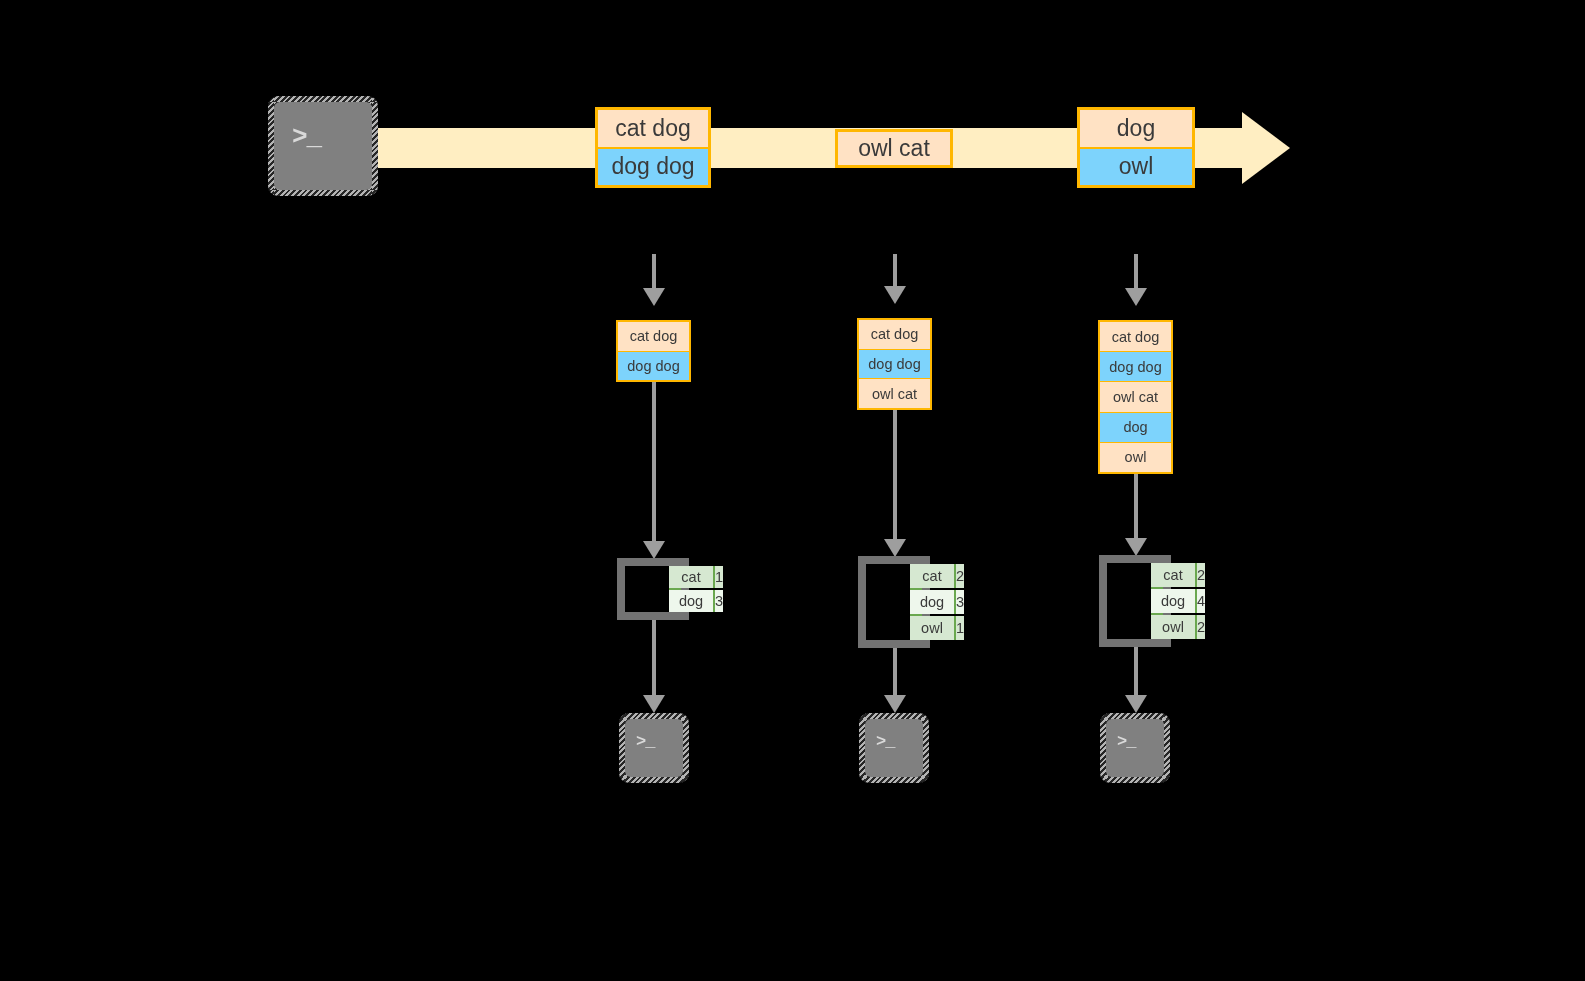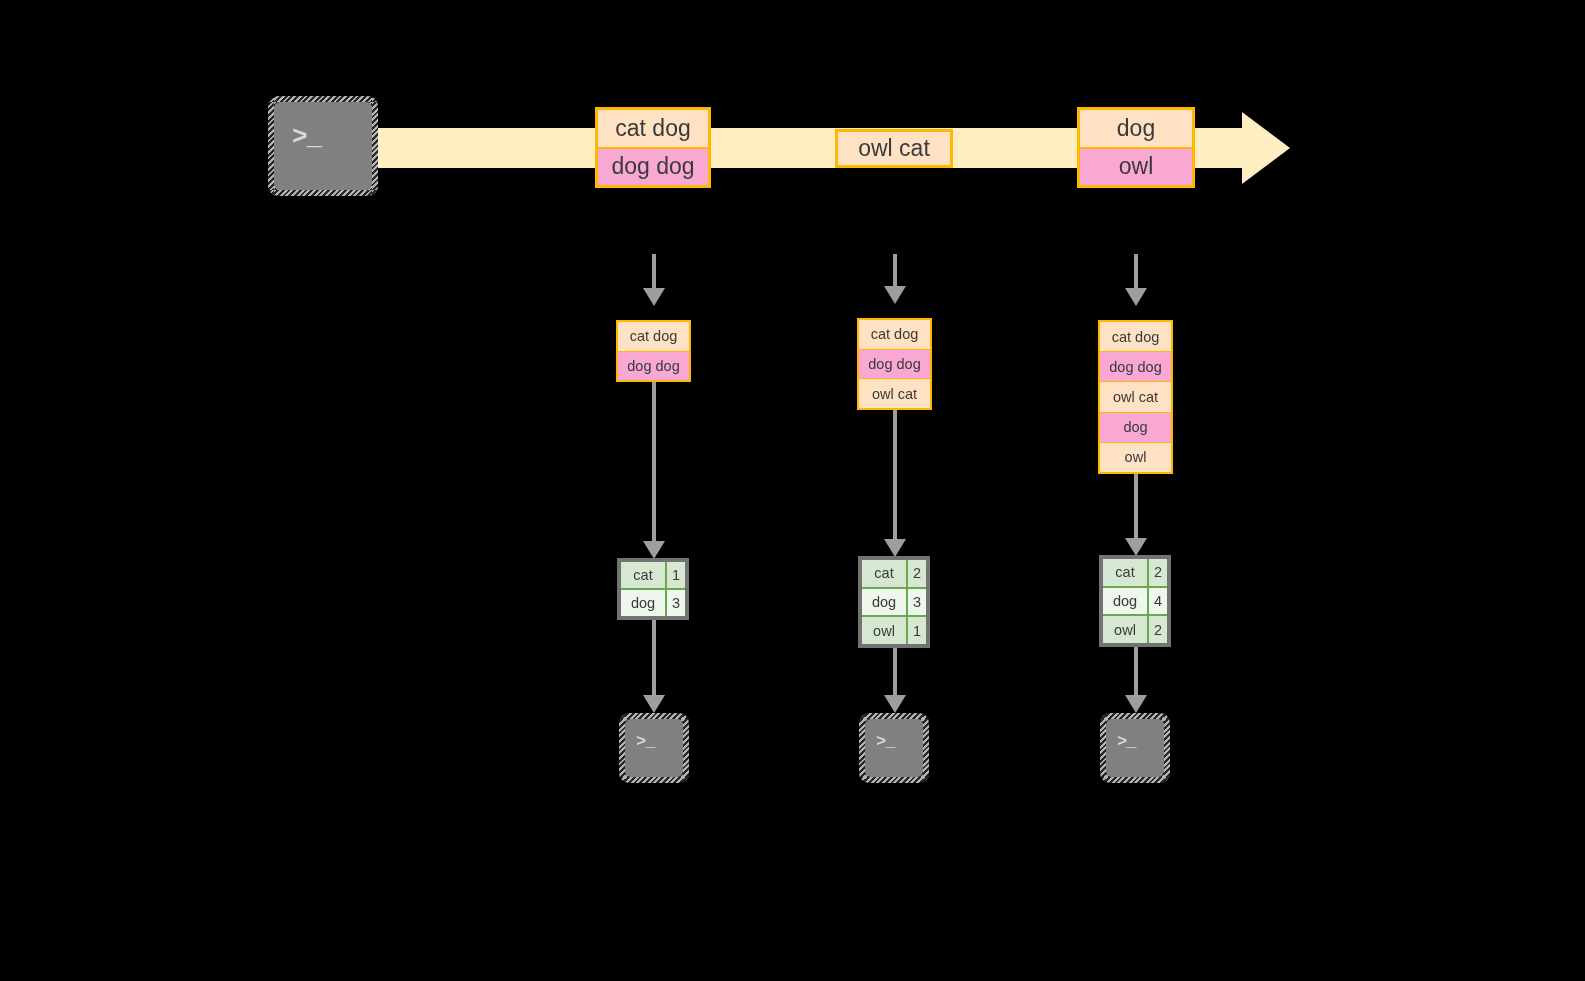--- a/index.html
+++ b/index.html
@@ -61,34 +61,35 @@
   }
   .msgrow {
     flex: 1 1 auto;
     display: flex;
     align-items: center;
     justify-content: center;
     color: #3a3a3a;
     white-space: nowrap;
   }
   .msgrow.dark  { background: #ffe2c4; }
-  .msgrow.light { background: #f9a8d4; }
+  .msgrow.light { background: #7dd3fc; }
   .msgrow + .msgrow { border-top: 2px solid #ffb700; }
 
   .msgbox.big  { font-size: 23px; }
   .msgbox.small{ font-size: 14.5px; border-width: 2.5px; }
   .msgbox.small .msgrow + .msgrow { border-top: 1.6px solid #ffb700; }
 
   
   .restable {
     position: absolute;
-    border: 4px solid #737373;
+    border: 8px solid #737373;
     display: flex;
     flex-direction: column;
     font-size: 14.5px;
+    padding-left: 44px;
   }
   .resrow {
     flex: 1 1 auto;
     display: flex;
   }
   .resrow + .resrow { border-top: 2.2px solid #6aa84f; }
   .rescell {
     display: flex;
     align-items: center;
     justify-content: center;

